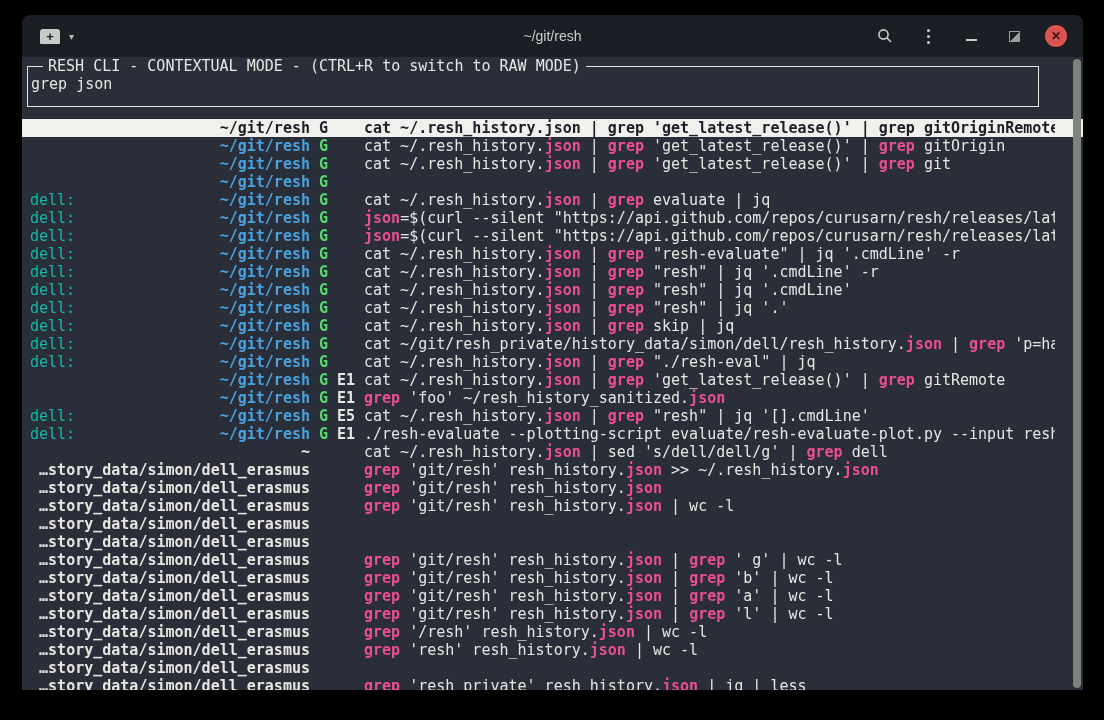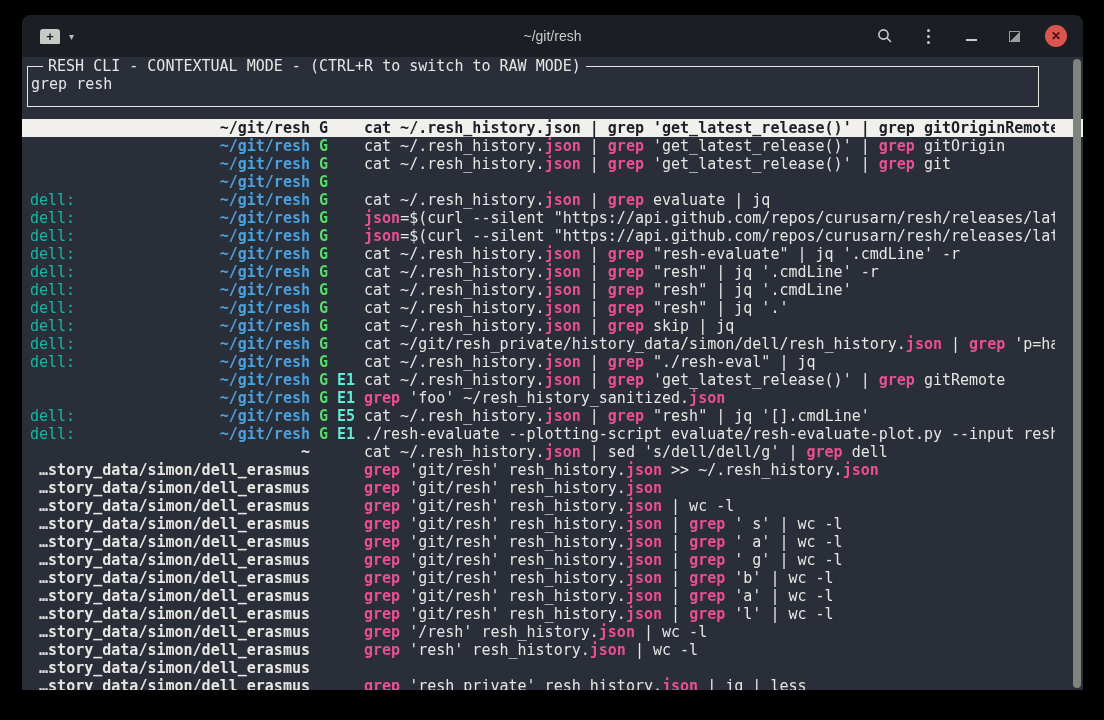--- a/index.html
+++ b/index.html
@@ -50,21 +50,21 @@
   }
   .tui-query{white-space:pre;}
   
   .list{margin-top:12px;}
   .row{position:relative;height:18px;line-height:18px;white-space:pre;}
   .row span{position:absolute;top:0;}
   .host{left:8px;color:#14b8a6;}
   .dir{left:8px;width:280px;text-align:right;font-weight:bold;}
   .dir.blue{color:#4aa1dd;}
   .flag{left:297px;color:#58d96e;font-weight:bold;}
-  .err{left:315px;color:#5eead4;font-weight:bold;}
+  .err{left:315px;color:#e5e5e5;font-weight:bold;}
   .cmd{left:342px;right:28px;overflow:hidden;}
   .cmd .hl{position:static;color:#ea4f92;font-weight:bold;}
   .row.selected{background:#f1f0ec;color:#1b1f27;font-weight:bold;}
   .row.selected .dir.blue,.row.selected .flag,.row.selected .err,
   .row.selected .host,.row.selected .cmd .hl{color:#1b1f27;}
 </style>
 </head>
 <body>
 
 <div class="window">
@@ -98,21 +98,21 @@
       </div>
       <div class="close-btn">
         <span>✕</span>
       </div>
     </div>
   </div>
 
   <div class="terminal">
     <div class="tui-box">
       <div class="tui-box-title">RESH CLI - CONTEXTUAL MODE - (CTRL+R to switch to RAW MODE)</div>
-      <div class="tui-query">grep resh</div>
+      <div class="tui-query">grep json</div>
     </div>
     <div class="list">
         <div class="row selected"><span class="host"></span><span class="dir blue">~/git/resh</span><span class="flag">G</span><span class="err"></span><span class="cmd">cat ~/.resh_history.json | grep 'get_latest_release()' | grep gitOriginRemote</span></div>
         <div class="row"><span class="host"></span><span class="dir blue">~/git/resh</span><span class="flag">G</span><span class="err"></span><span class="cmd">cat ~/.resh_history.<span class="hl">json</span> | <span class="hl">grep</span> 'get_latest_release()' | <span class="hl">grep</span> gitOrigin</span></div>
         <div class="row"><span class="host"></span><span class="dir blue">~/git/resh</span><span class="flag">G</span><span class="err"></span><span class="cmd">cat ~/.resh_history.<span class="hl">json</span> | <span class="hl">grep</span> 'get_latest_release()' | <span class="hl">grep</span> git</span></div>
         <div class="row"><span class="host"></span><span class="dir blue">~/git/resh</span><span class="flag">G</span><span class="err"></span></div>
         <div class="row"><span class="host">dell:</span><span class="dir blue">~/git/resh</span><span class="flag">G</span><span class="err"></span><span class="cmd">cat ~/.resh_history.<span class="hl">json</span> | <span class="hl">grep</span> evaluate | jq</span></div>
         <div class="row"><span class="host">dell:</span><span class="dir blue">~/git/resh</span><span class="flag">G</span><span class="err"></span><span class="cmd"><span class="hl">json</span>=$(curl --silent "https://api.github.com/repos/curusarn/resh/releases/lat</span></div>
         <div class="row"><span class="host">dell:</span><span class="dir blue">~/git/resh</span><span class="flag">G</span><span class="err"></span><span class="cmd"><span class="hl">json</span>=$(curl --silent "https://api.github.com/repos/curusarn/resh/releases/lat</span></div>
         <div class="row"><span class="host">dell:</span><span class="dir blue">~/git/resh</span><span class="flag">G</span><span class="err"></span><span class="cmd">cat ~/.resh_history.<span class="hl">json</span> | <span class="hl">grep</span> "resh-evaluate" | jq '.cmdLine' -r</span></div>
@@ -123,22 +123,22 @@
         <div class="row"><span class="host">dell:</span><span class="dir blue">~/git/resh</span><span class="flag">G</span><span class="err"></span><span class="cmd">cat ~/git/resh_private/history_data/simon/dell/resh_history.<span class="hl">json</span> | <span class="hl">grep</span> 'p=ha</span></div>
         <div class="row"><span class="host">dell:</span><span class="dir blue">~/git/resh</span><span class="flag">G</span><span class="err"></span><span class="cmd">cat ~/.resh_history.<span class="hl">json</span> | <span class="hl">grep</span> "./resh-eval" | jq</span></div>
         <div class="row"><span class="host"></span><span class="dir blue">~/git/resh</span><span class="flag">G</span><span class="err">E1</span><span class="cmd">cat ~/.resh_history.<span class="hl">json</span> | <span class="hl">grep</span> 'get_latest_release()' | <span class="hl">grep</span> gitRemote</span></div>
         <div class="row"><span class="host"></span><span class="dir blue">~/git/resh</span><span class="flag">G</span><span class="err">E1</span><span class="cmd"><span class="hl">grep</span> 'foo' ~/resh_history_sanitized.<span class="hl">json</span></span></div>
         <div class="row"><span class="host">dell:</span><span class="dir blue">~/git/resh</span><span class="flag">G</span><span class="err">E5</span><span class="cmd">cat ~/.resh_history.<span class="hl">json</span> | <span class="hl">grep</span> "resh" | jq '[].cmdLine'</span></div>
         <div class="row"><span class="host">dell:</span><span class="dir blue">~/git/resh</span><span class="flag">G</span><span class="err">E1</span><span class="cmd">./resh-evaluate --plotting-script evaluate/resh-evaluate-plot.py --input resh</span></div>
         <div class="row"><span class="host"></span><span class="dir">~</span><span class="flag"></span><span class="err"></span><span class="cmd">cat ~/.resh_history.<span class="hl">json</span> | sed 's/dell/dell/g' | <span class="hl">grep</span> dell</span></div>
         <div class="row"><span class="host"></span><span class="dir">…story_data/simon/dell_erasmus</span><span class="flag"></span><span class="err"></span><span class="cmd"><span class="hl">grep</span> 'git/resh' resh_history.<span class="hl">json</span> &gt;&gt; ~/.resh_history.<span class="hl">json</span></span></div>
         <div class="row"><span class="host"></span><span class="dir">…story_data/simon/dell_erasmus</span><span class="flag"></span><span class="err"></span><span class="cmd"><span class="hl">grep</span> 'git/resh' resh_history.<span class="hl">json</span></span></div>
         <div class="row"><span class="host"></span><span class="dir">…story_data/simon/dell_erasmus</span><span class="flag"></span><span class="err"></span><span class="cmd"><span class="hl">grep</span> 'git/resh' resh_history.<span class="hl">json</span> | wc -l</span></div>
-        <div class="row"><span class="host"></span><span class="dir">…story_data/simon/dell_erasmus</span><span class="flag"></span><span class="err"></span><span class="cmd"><span class="hl">grep</span> 'git/resh' resh_history.<span class="hl">json</span> | <span class="hl">grep</span> ' s' | wc -l</span></div>
-        <div class="row"><span class="host"></span><span class="dir">…story_data/simon/dell_erasmus</span><span class="flag"></span><span class="err"></span><span class="cmd"><span class="hl">grep</span> 'git/resh' resh_history.<span class="hl">json</span> | <span class="hl">grep</span> ' a' | wc -l</span></div>
+        <div class="row"><span class="host"></span><span class="dir">…story_data/simon/dell_erasmus</span><span class="flag"></span><span class="err"></span></div>
+        <div class="row"><span class="host"></span><span class="dir">…story_data/simon/dell_erasmus</span><span class="flag"></span><span class="err"></span></div>
         <div class="row"><span class="host"></span><span class="dir">…story_data/simon/dell_erasmus</span><span class="flag"></span><span class="err"></span><span class="cmd"><span class="hl">grep</span> 'git/resh' resh_history.<span class="hl">json</span> | <span class="hl">grep</span> ' g' | wc -l</span></div>
         <div class="row"><span class="host"></span><span class="dir">…story_data/simon/dell_erasmus</span><span class="flag"></span><span class="err"></span><span class="cmd"><span class="hl">grep</span> 'git/resh' resh_history.<span class="hl">json</span> | <span class="hl">grep</span> 'b' | wc -l</span></div>
         <div class="row"><span class="host"></span><span class="dir">…story_data/simon/dell_erasmus</span><span class="flag"></span><span class="err"></span><span class="cmd"><span class="hl">grep</span> 'git/resh' resh_history.<span class="hl">json</span> | <span class="hl">grep</span> 'a' | wc -l</span></div>
         <div class="row"><span class="host"></span><span class="dir">…story_data/simon/dell_erasmus</span><span class="flag"></span><span class="err"></span><span class="cmd"><span class="hl">grep</span> 'git/resh' resh_history.<span class="hl">json</span> | <span class="hl">grep</span> 'l' | wc -l</span></div>
         <div class="row"><span class="host"></span><span class="dir">…story_data/simon/dell_erasmus</span><span class="flag"></span><span class="err"></span><span class="cmd"><span class="hl">grep</span> '/resh' resh_history.<span class="hl">json</span> | wc -l</span></div>
         <div class="row"><span class="host"></span><span class="dir">…story_data/simon/dell_erasmus</span><span class="flag"></span><span class="err"></span><span class="cmd"><span class="hl">grep</span> 'resh' resh_history.<span class="hl">json</span> | wc -l</span></div>
         <div class="row"><span class="host"></span><span class="dir">…story_data/simon/dell_erasmus</span><span class="flag"></span><span class="err"></span></div>
         <div class="row"><span class="host"></span><span class="dir">…story_data/simon/dell_erasmus</span><span class="flag"></span><span class="err"></span><span class="cmd"><span class="hl">grep</span> 'resh_private' resh_history.<span class="hl">json</span> | jq | less</span></div>
       </div>
     <div class="scrollbar"></div>

